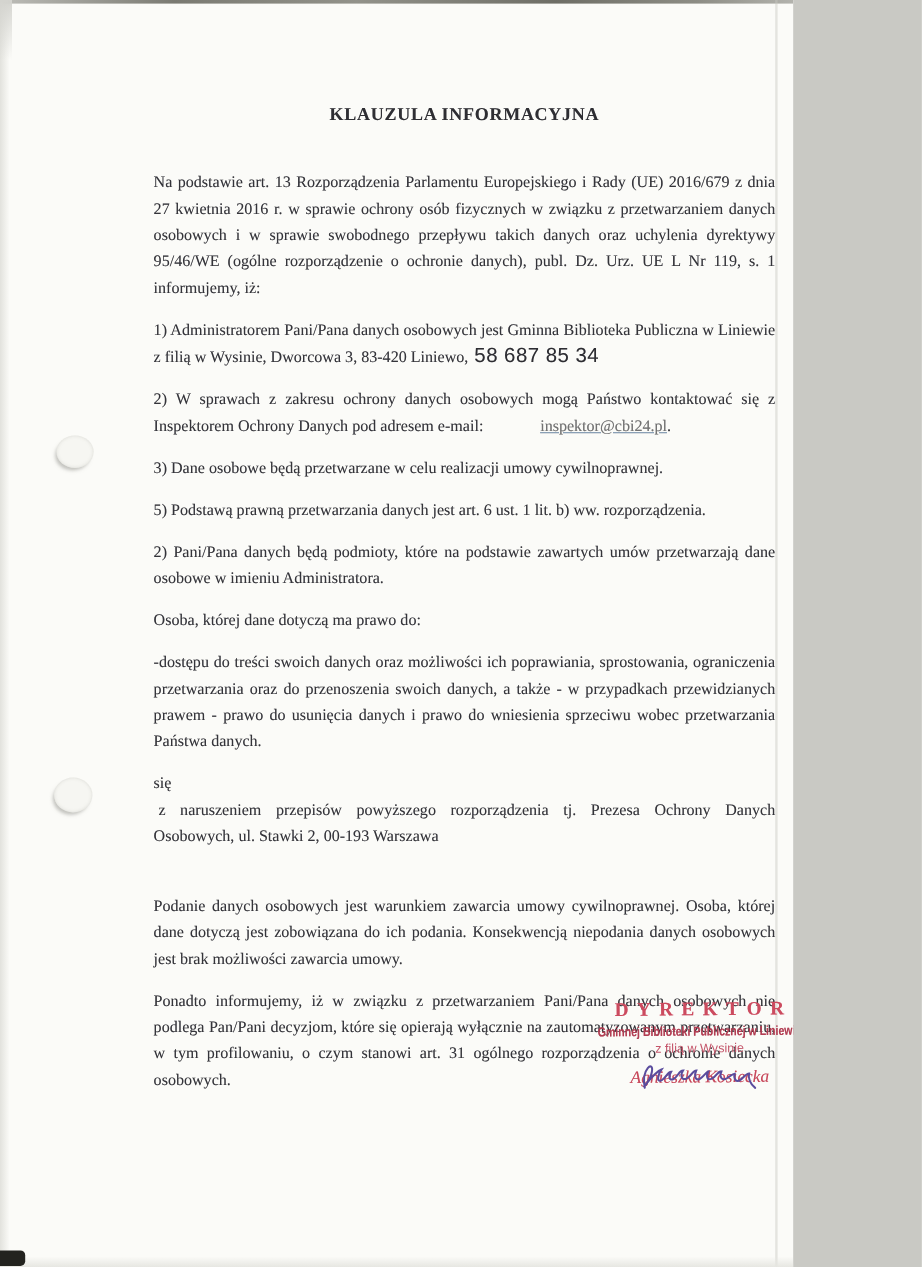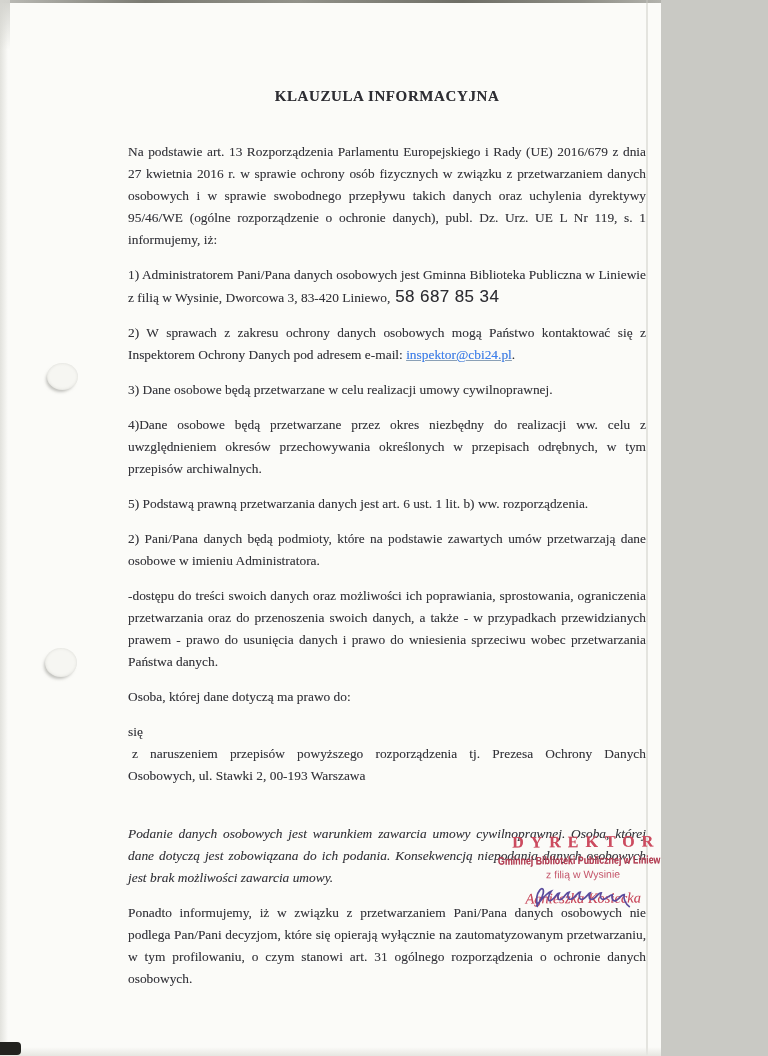--- a/index.html
+++ b/index.html
@@ -62,29 +62,30 @@
     letter-spacing: 0.6px; color: #2e2e33;
     text-shadow: 0 0 0.5px rgba(55,55,60,0.4);
   }
   .content {
     position: absolute; top: 141px; left: 128px; width: 518px;
     font-size: 13.4px; line-height: 22px; text-align: justify;
     color: #34343a;
     text-shadow: 0 0 0.5px rgba(60,60,65,0.35);
   }
   .content p { margin: 0 0 13px 0; }
-  .gap-before { margin-top: 36px !important; font-style: italic; }
+  .gap-before { margin-top: 36px !important; }
   .phone {
     font-family: "Liberation Sans", sans-serif;
     font-size: 17px; letter-spacing: 0.4px; margin-left: 5px;
     color: #2d2d32; white-space: nowrap;
   }
   .email {
-    color: #3b82f6; 
+    color: #737373; 
     text-decoration-color: #8aa0b6;
+    margin-left: 44px;
   }
   .line-j { text-align: justify; text-align-last: justify; }
   .line-n { text-align: left; }
   .line-indent { padding-left: 4px; }
 
   
   .stamp {
     position: absolute; top: 833px; left: 452px; width: 262px;
     text-align: center; transform: rotate(-0.5deg);
   }
@@ -136,29 +137,28 @@
   <div class="content">
 
     <p>Na podstawie art. 13 Rozporządzenia Parlamentu Europejskiego i Rady (UE) 2016/679 z dnia 27 kwietnia 2016 r. w sprawie ochrony osób fizycznych w związku z przetwarzaniem danych osobowych i w sprawie swobodnego przepływu takich danych oraz uchylenia dyrektywy 95/46/WE (ogólne rozporządzenie o ochronie danych), publ. Dz. Urz. UE L Nr 119, s. 1 informujemy, iż:</p>
 
     <p><span>1) Administratorem Pani/Pana danych osobowych jest Gminna Biblioteka Publiczna w Liniewie z filią w Wysinie, Dworcowa 3, 83-420 Liniewo,</span><span class="phone">58 687 85 34</span></p>
 
     <p><span>2) W sprawach z zakresu ochrony danych osobowych mogą Państwo kontaktować się z Inspektorem Ochrony Danych pod adresem e-mail: </span><a href="#" class="email">inspektor@cbi24.pl</a><span>.</span></p>
 
     <p>3) Dane osobowe będą przetwarzane w celu realizacji umowy cywilnoprawnej.</p>
 
-    <p>4)Dane osobowe będą przetwarzane przez okres niezbędny do realizacji ww. celu z uwzględnieniem okresów przechowywania określonych w przepisach odrębnych, w tym przepisów archiwalnych.</p>
 
     <p>5) Podstawą prawną przetwarzania danych jest art. 6 ust. 1 lit. b) ww. rozporządzenia.</p>
 
     <p>2) Pani/Pana danych będą podmioty, które na podstawie zawartych umów przetwarzają dane osobowe w imieniu Administratora.</p>
 
+    <p>Osoba, której dane dotyczą ma prawo do:</p>
+
     <p>-dostępu do treści swoich danych oraz możliwości ich poprawiania, sprostowania, ograniczenia przetwarzania oraz do przenoszenia swoich danych, a także - w przypadkach przewidzianych prawem - prawo do usunięcia danych i prawo do wniesienia sprzeciwu wobec przetwarzania Państwa danych.</p>
-
-    <p>Osoba, której dane dotyczą ma prawo do:</p>
 
     <p>
       <span class="line-n" style="display:block">się</span>
       <span class="line-j line-indent" style="display:block">z naruszeniem przepisów powyższego rozporządzenia tj. Prezesa Ochrony Danych</span>
       <span class="line-n" style="display:block">Osobowych, ul. Stawki 2, 00-193 Warszawa</span>
     </p>
 
     <p class="gap-before">Podanie danych osobowych jest warunkiem zawarcia umowy cywilnoprawnej. Osoba, której dane dotyczą jest zobowiązana do ich podania. Konsekwencją niepodania danych osobowych jest brak możliwości zawarcia umowy.</p>
 
     <p>Ponadto informujemy, iż w związku z przetwarzaniem Pani/Pana danych osobowych nie podlega Pan/Pani decyzjom, które się opierają wyłącznie na zautomatyzowanym przetwarzaniu, w tym profilowaniu, o czym stanowi art. 31 ogólnego rozporządzenia o ochronie danych osobowych.</p>

